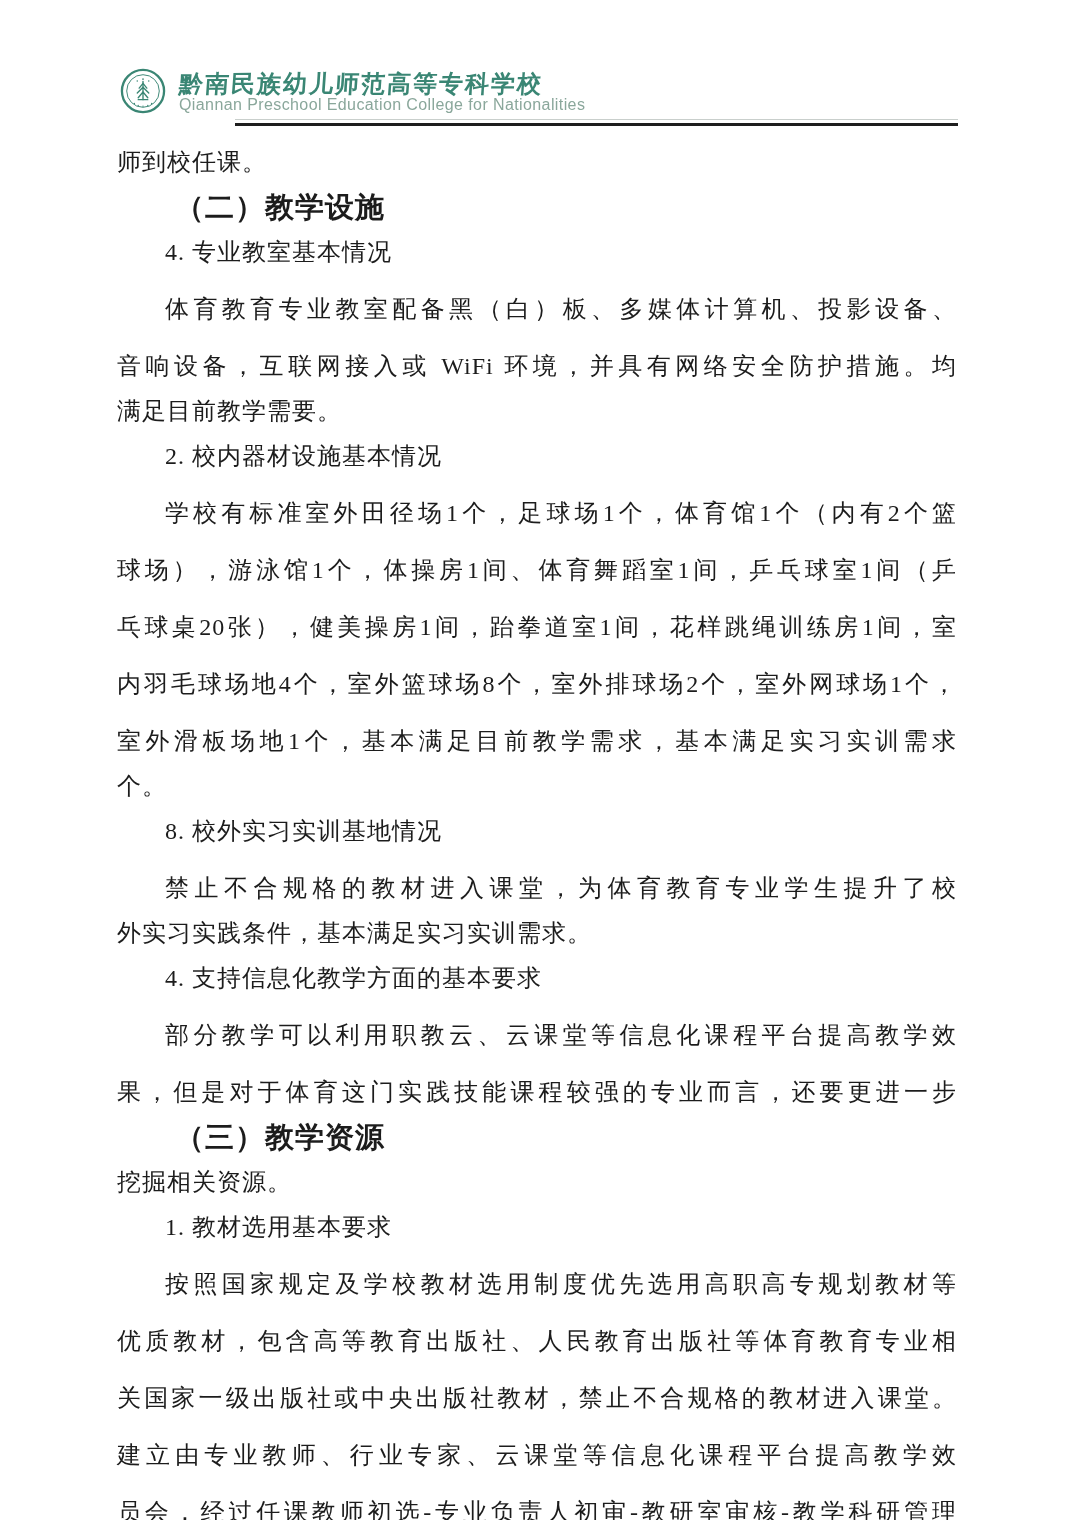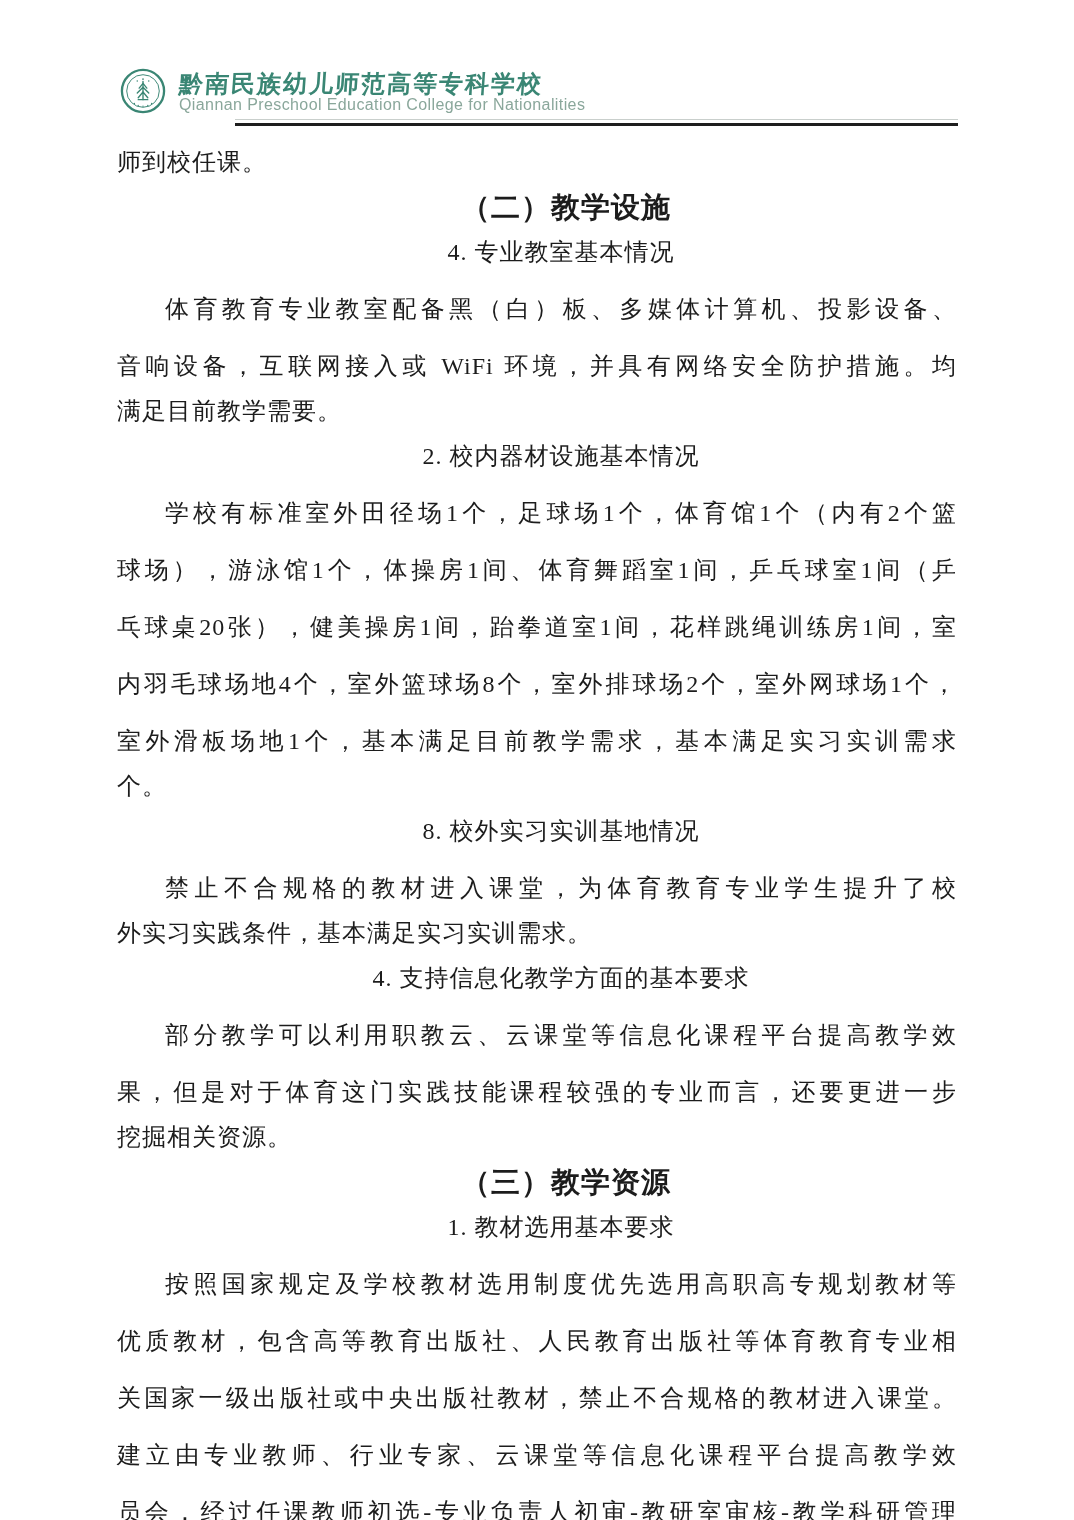--- a/index.html
+++ b/index.html
@@ -45,21 +45,21 @@
     width: 840px;
     color:#1c1c1c;
   }
   .line {
     height:45px;
     line-height:45px;
     font-size:24px;
     letter-spacing:1px;
   }
   .line.justify { text-align:justify; text-align-last:justify;margin-top:12px; }
-  .line.indent { text-indent:2em;text-align:center; }
+  .line.indent { text-indent:2em; }
   .line.heading { font-weight:bold; font-size:29px; }
 </style>
 </head>
 <body>
 
 <div class="page">
 
   <div class="letterhead">
     <div class="logo-row">
       <svg class="seal" viewBox="0 0 48 48" xmlns="http://www.w3.org/2000/svg">
@@ -108,22 +108,22 @@
       <div class="line body justify">乓球桌20张），健美操房1间，跆拳道室1间，花样跳绳训练房1间，室</div>
       <div class="line body justify">内羽毛球场地4个，室外篮球场8个，室外排球场2个，室外网球场1个，</div>
       <div class="line body justify">室外滑板场地1个，基本满足目前教学需求，基本满足实习实训需求</div>
       <div class="line body">个。</div>
       <div class="line body indent">8. 校外实习实训基地情况</div>
       <div class="line body indent justify">禁止不合规格的教材进入课堂，为体育教育专业学生提升了校</div>
       <div class="line body">外实习实践条件，基本满足实习实训需求。</div>
       <div class="line body indent">4. 支持信息化教学方面的基本要求</div>
       <div class="line body indent justify">部分教学可以利用职教云、云课堂等信息化课程平台提高教学效</div>
       <div class="line body justify">果，但是对于体育这门实践技能课程较强的专业而言，还要更进一步</div>
+      <div class="line heading indent">（三）教学资源</div>
       <div class="line body">挖掘相关资源。</div>
-      <div class="line heading indent">（三）教学资源</div>
       <div class="line body indent">1. 教材选用基本要求</div>
       <div class="line body indent justify">按照国家规定及学校教材选用制度优先选用高职高专规划教材等</div>
       <div class="line body justify">优质教材，包含高等教育出版社、人民教育出版社等体育教育专业相</div>
       <div class="line body justify">关国家一级出版社或中央出版社教材，禁止不合规格的教材进入课堂。</div>
       <div class="line body justify">建立由专业教师、行业专家、云课堂等信息化课程平台提高教学效</div>
       <div class="line body justify">员会，经过任课教师初选-专业负责人初审-教研室审核-教学科研管理</div>
       <div class="line body justify">科审核-系部党政联席会审议通过等严格程序，教学科研管理科按程序</div>
       <div class="line body">上报学校教务处的规范程序择优选用教材。</div>
     </div>
 

